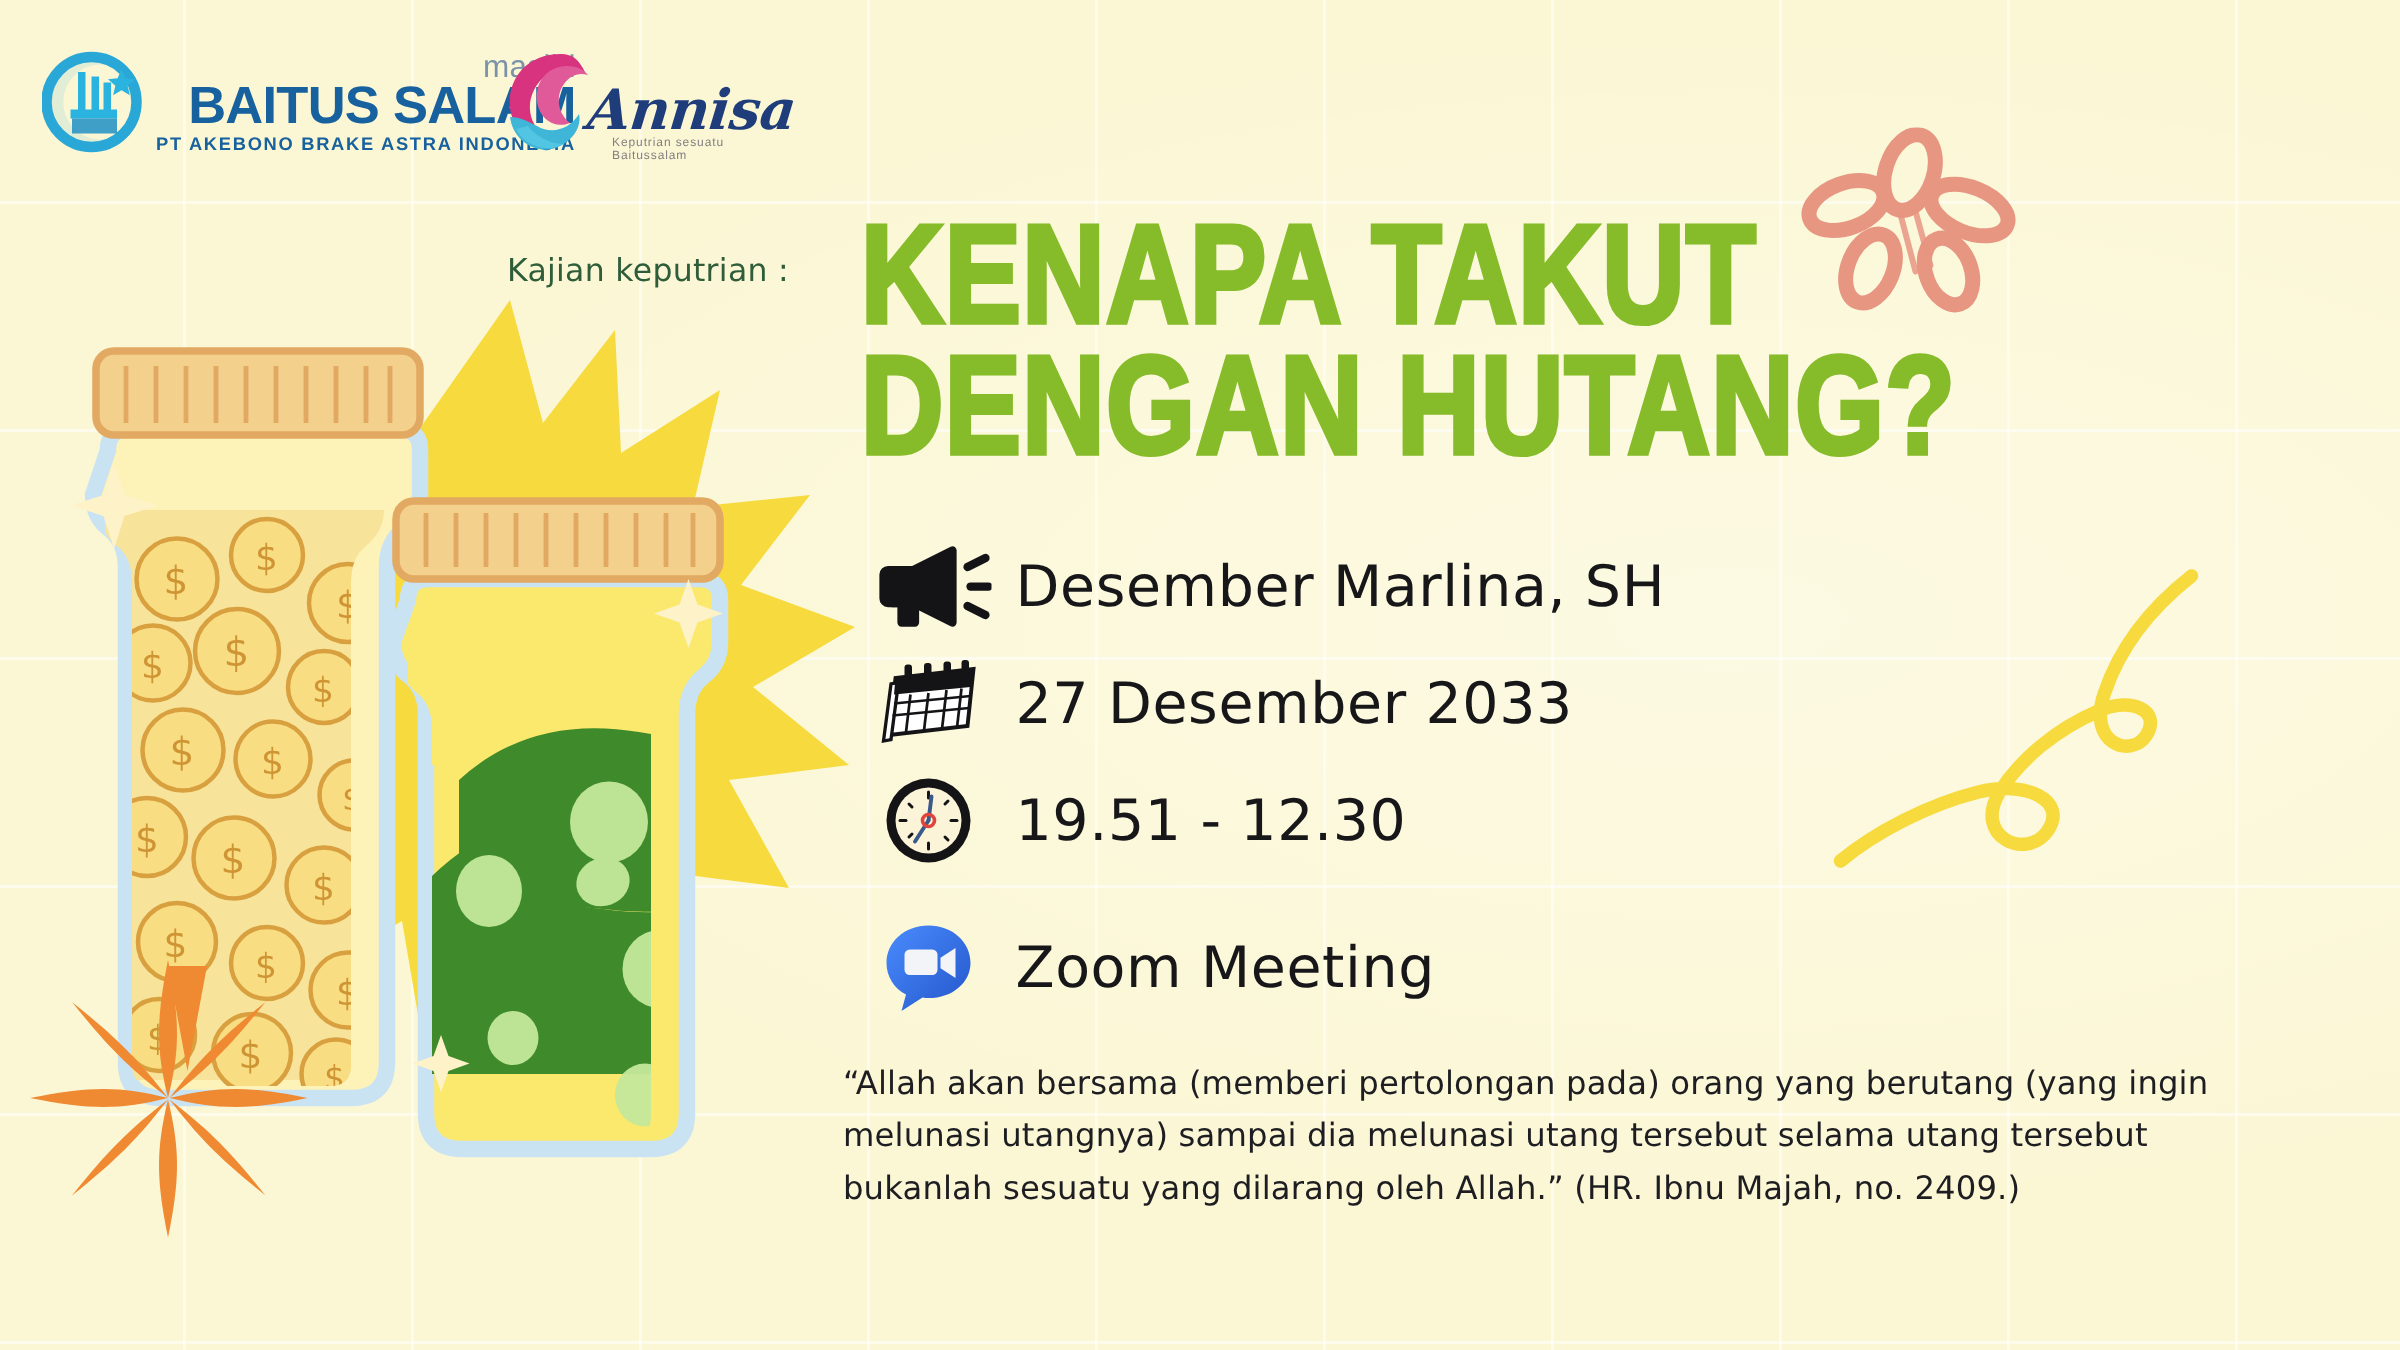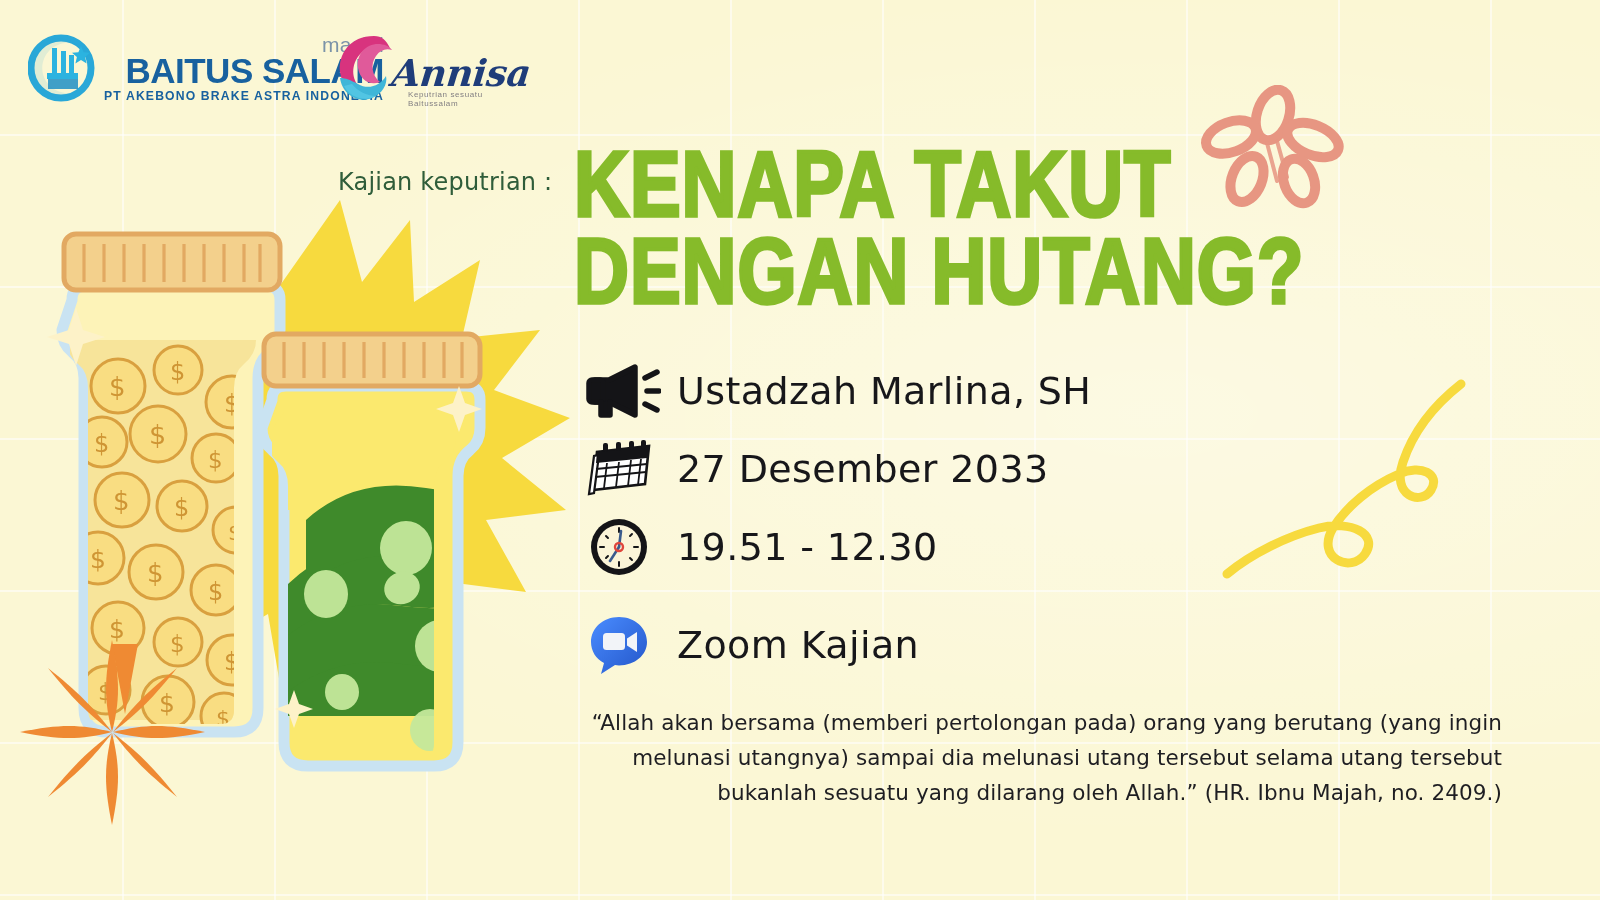--- a/index.html
+++ b/index.html
@@ -61,21 +61,21 @@
   .squiggle { left:1215px; top:378px; width:260px; height:215px; }
   .starburst { left:20px; top:640px; width:185px; height:185px; }
 
   
   .illus { position:absolute; left:10px; top:190px; width:570px; height:610px; }
 
   
   .kajian-label {
     position:absolute; left:338px; top:168px;
     font-family:"DejaVu Sans", sans-serif;
-    font-size:24px; color:#2f5d3a; letter-spacing:.2px;
+    font-size:21px; color:#2f5d3a; letter-spacing:.2px;
   }
   .headline {
     position:absolute; left:574px; top:140px;
     font-family:"Liberation Sans", sans-serif;
     font-weight:bold; font-size:76px; line-height:0.95;
     color:#86bb2a; letter-spacing:1px;
     -webkit-text-stroke:3px #86bb2a;
     text-transform:uppercase;
     transform:scaleY(1.22); transform-origin:left top;
   }
@@ -88,21 +88,21 @@
     font-family:"DejaVu Sans", sans-serif;
     font-size:38px; color:#17171a; letter-spacing:.4px; margin-left:16px;
     white-space:nowrap;
   }
   .row-zoom { margin-top:20px; }
 
   .quote {
     position:absolute; left:562px; top:706px; width:940px;
     font-family:"DejaVu Sans", sans-serif;
     font-size:21.5px; line-height:1.62; color:#1e1e22;
-    text-align:right; letter-spacing:.1px;
+    text-align:left; letter-spacing:.1px;
   }
 </style>
 </head>
 <body>
 
 <div id="poster">
 
   <div class="bg-grid"></div>
   <div class="bg-wash"></div>
 
@@ -331,21 +331,21 @@
           <g fill="none" stroke="#141417" stroke-width="5.5" stroke-linejoin="round" stroke-linecap="round">
             <path d="M10 20 h14 l26 -13 v48 l-26 -13 h-14 Z" fill="#141417"></path>
             <rect x="4" y="20" width="14" height="22" rx="3" fill="#141417"></rect>
             <path d="M16 42 v13 h9 v-13" fill="#141417"></path>
             <line x1="60" y1="18" x2="72" y2="12"></line>
             <line x1="62" y1="31" x2="74" y2="31"></line>
             <line x1="60" y1="44" x2="72" y2="50"></line>
           </g>
         </svg>
       </div>
-      <div class="d-text">Ustadzah Marlina, SH</div>
+      <div class="d-text">Desember Marlina, SH</div>
     </div>
 
     <div class="detail-row">
       <div class="d-icon">
         <svg width="76" height="62" viewBox="0 0 76 62">
           <path d="M8 52 L12 14 L64 8 L60 46 Z" fill="#ffffff" stroke="#141417" stroke-width="2.6"></path>
           <path d="M4 56 L9 18 L14 17 L9 55 Z" fill="#ffffff" stroke="#141417" stroke-width="2.2"></path>
           <path d="M12 14 L64 8 L62 20 L11 25 Z" fill="#141417"></path>
           <g stroke="#141417" stroke-width="1.8">
             <line x1="11" y1="31" x2="62" y2="26"></line>
@@ -397,19 +397,19 @@
               <stop offset="0%" stop-color="#4a8cff"></stop>
               <stop offset="100%" stop-color="#2356c9"></stop>
             </linearGradient>
           </defs>
           <path d="M34 3 C18 3 6 14 6 28 C6 37 11 45 19 49 L16 60 L30 51 C31.3 51.3 32.6 51.4 34 51.4
                    C50 51.4 62 41 62 28 C62 14 50 3 34 3 Z" fill="url(#zg)"></path>
           <rect x="18" y="19" width="22" height="17" rx="3.5" fill="#f2f4f8"></rect>
           <path d="M42 24.5 L52 18 v20 l-10 -6.5 Z" fill="#f2f4f8"></path>
         </svg>
       </div>
-      <div class="d-text">Zoom Kajian</div>
+      <div class="d-text">Zoom Meeting</div>
     </div>
   </div>
 
   <div class="quote">“Allah akan bersama (memberi pertolongan pada) orang yang berutang (yang ingin melunasi utangnya) sampai dia melunasi utang tersebut selama utang tersebut bukanlah sesuatu yang dilarang oleh Allah.” (HR. Ibnu Majah, no. 2409.)</div>
 
 </div>
 
 </body></html>

